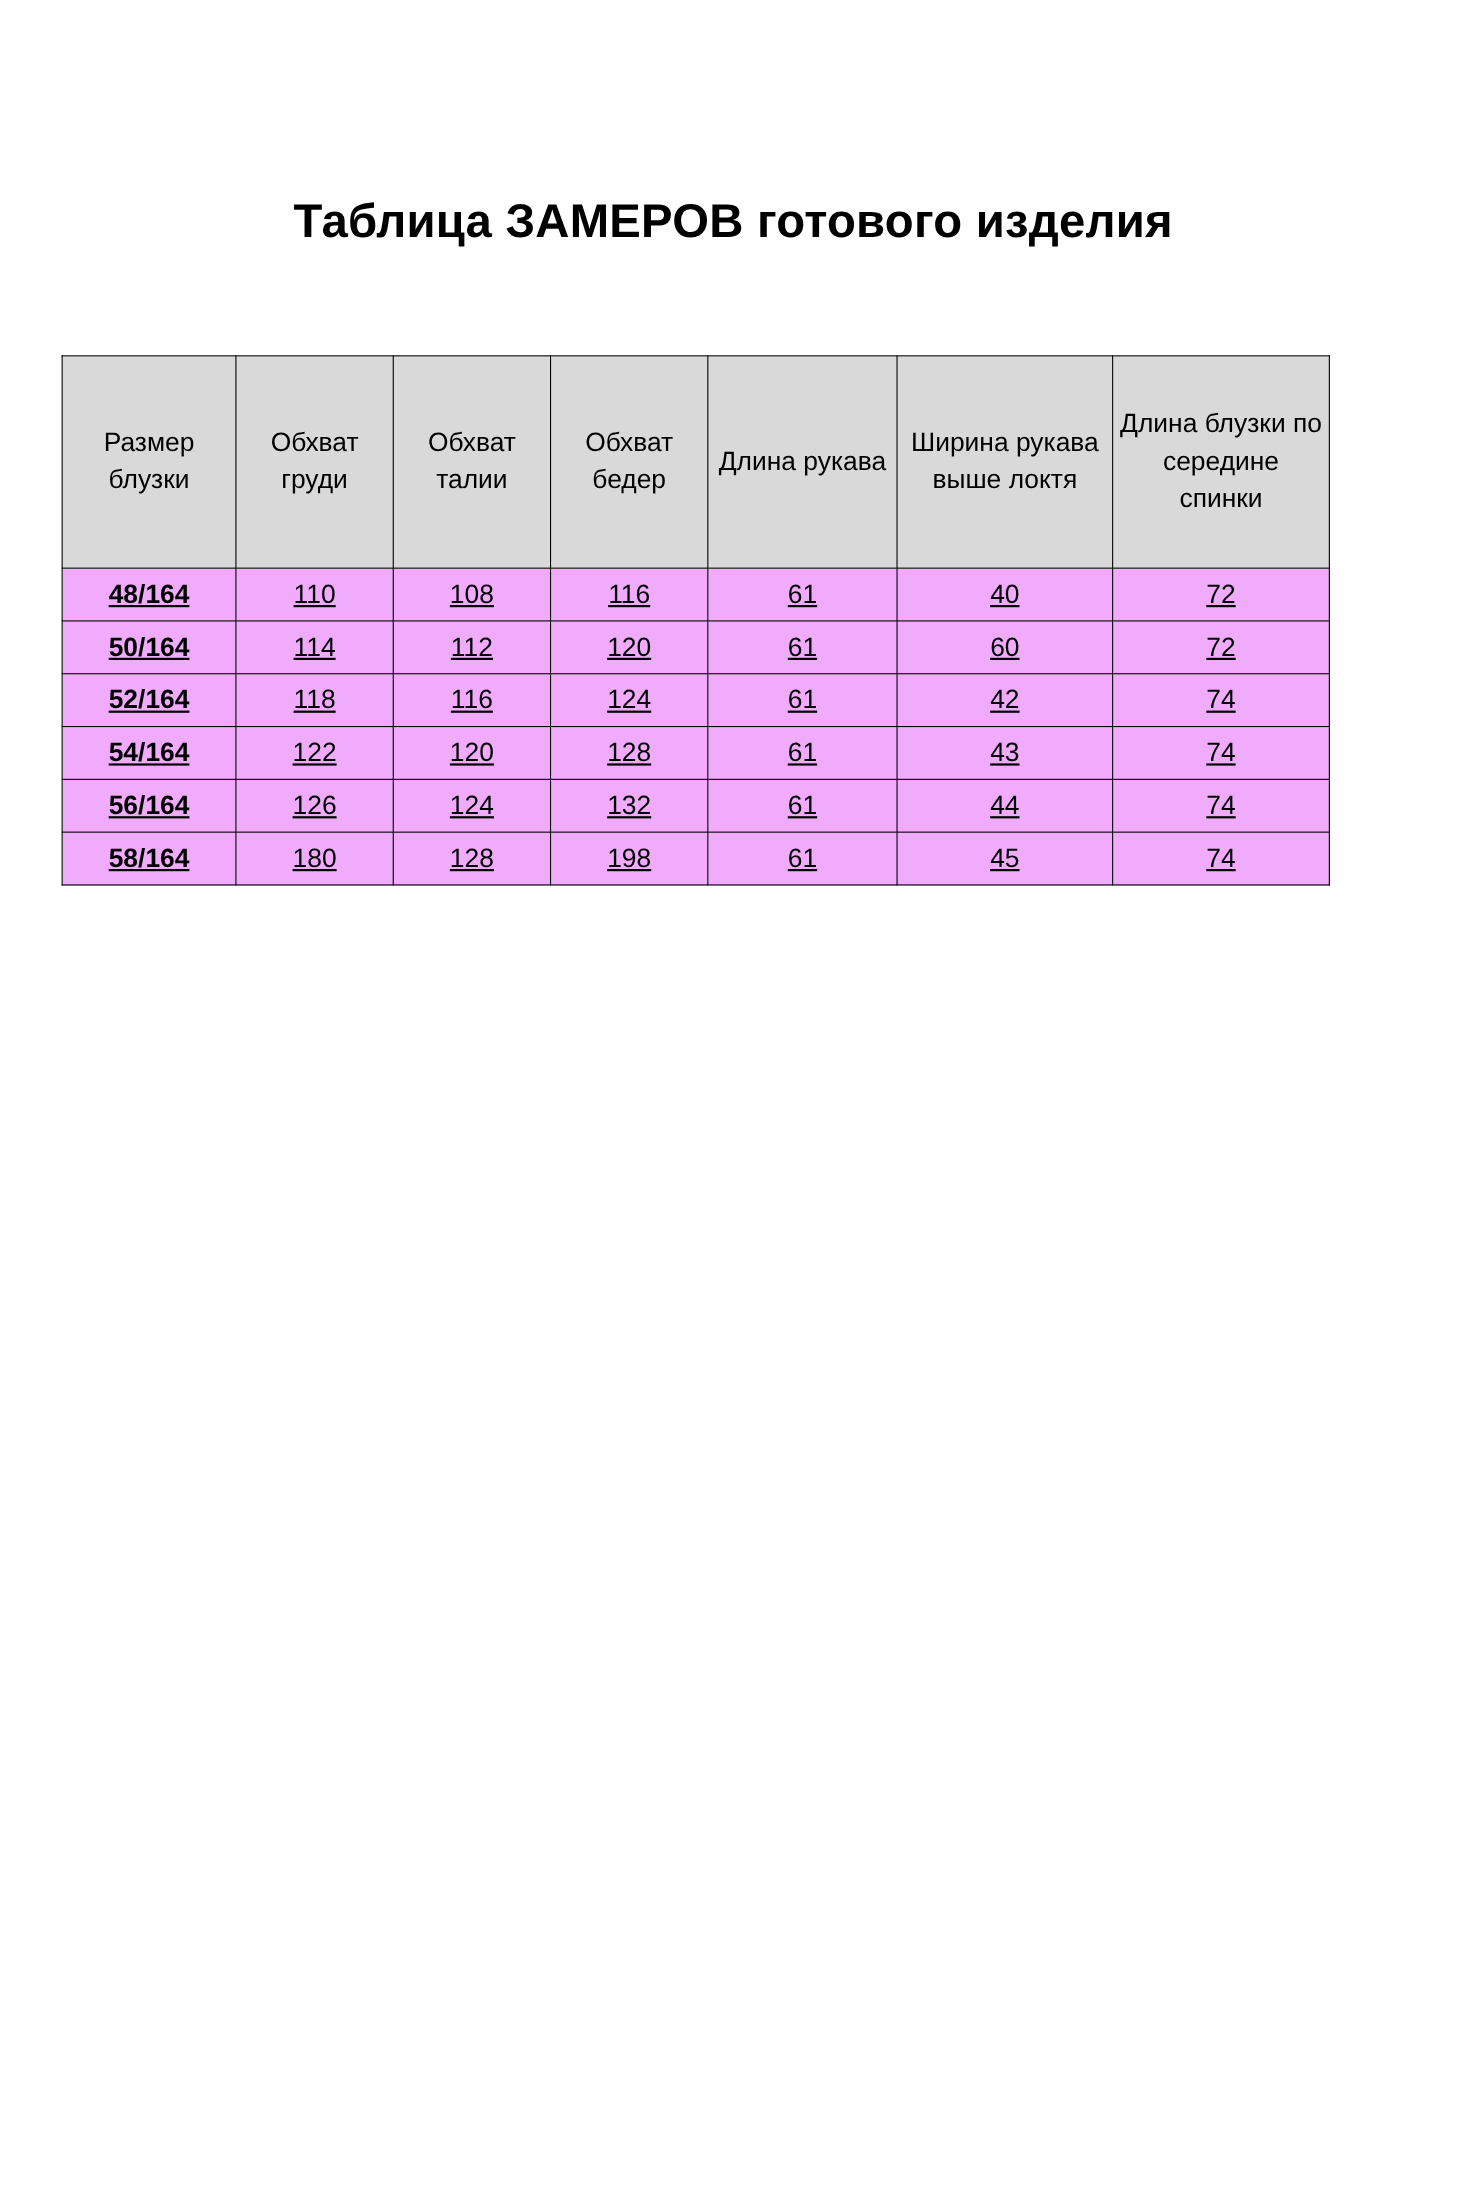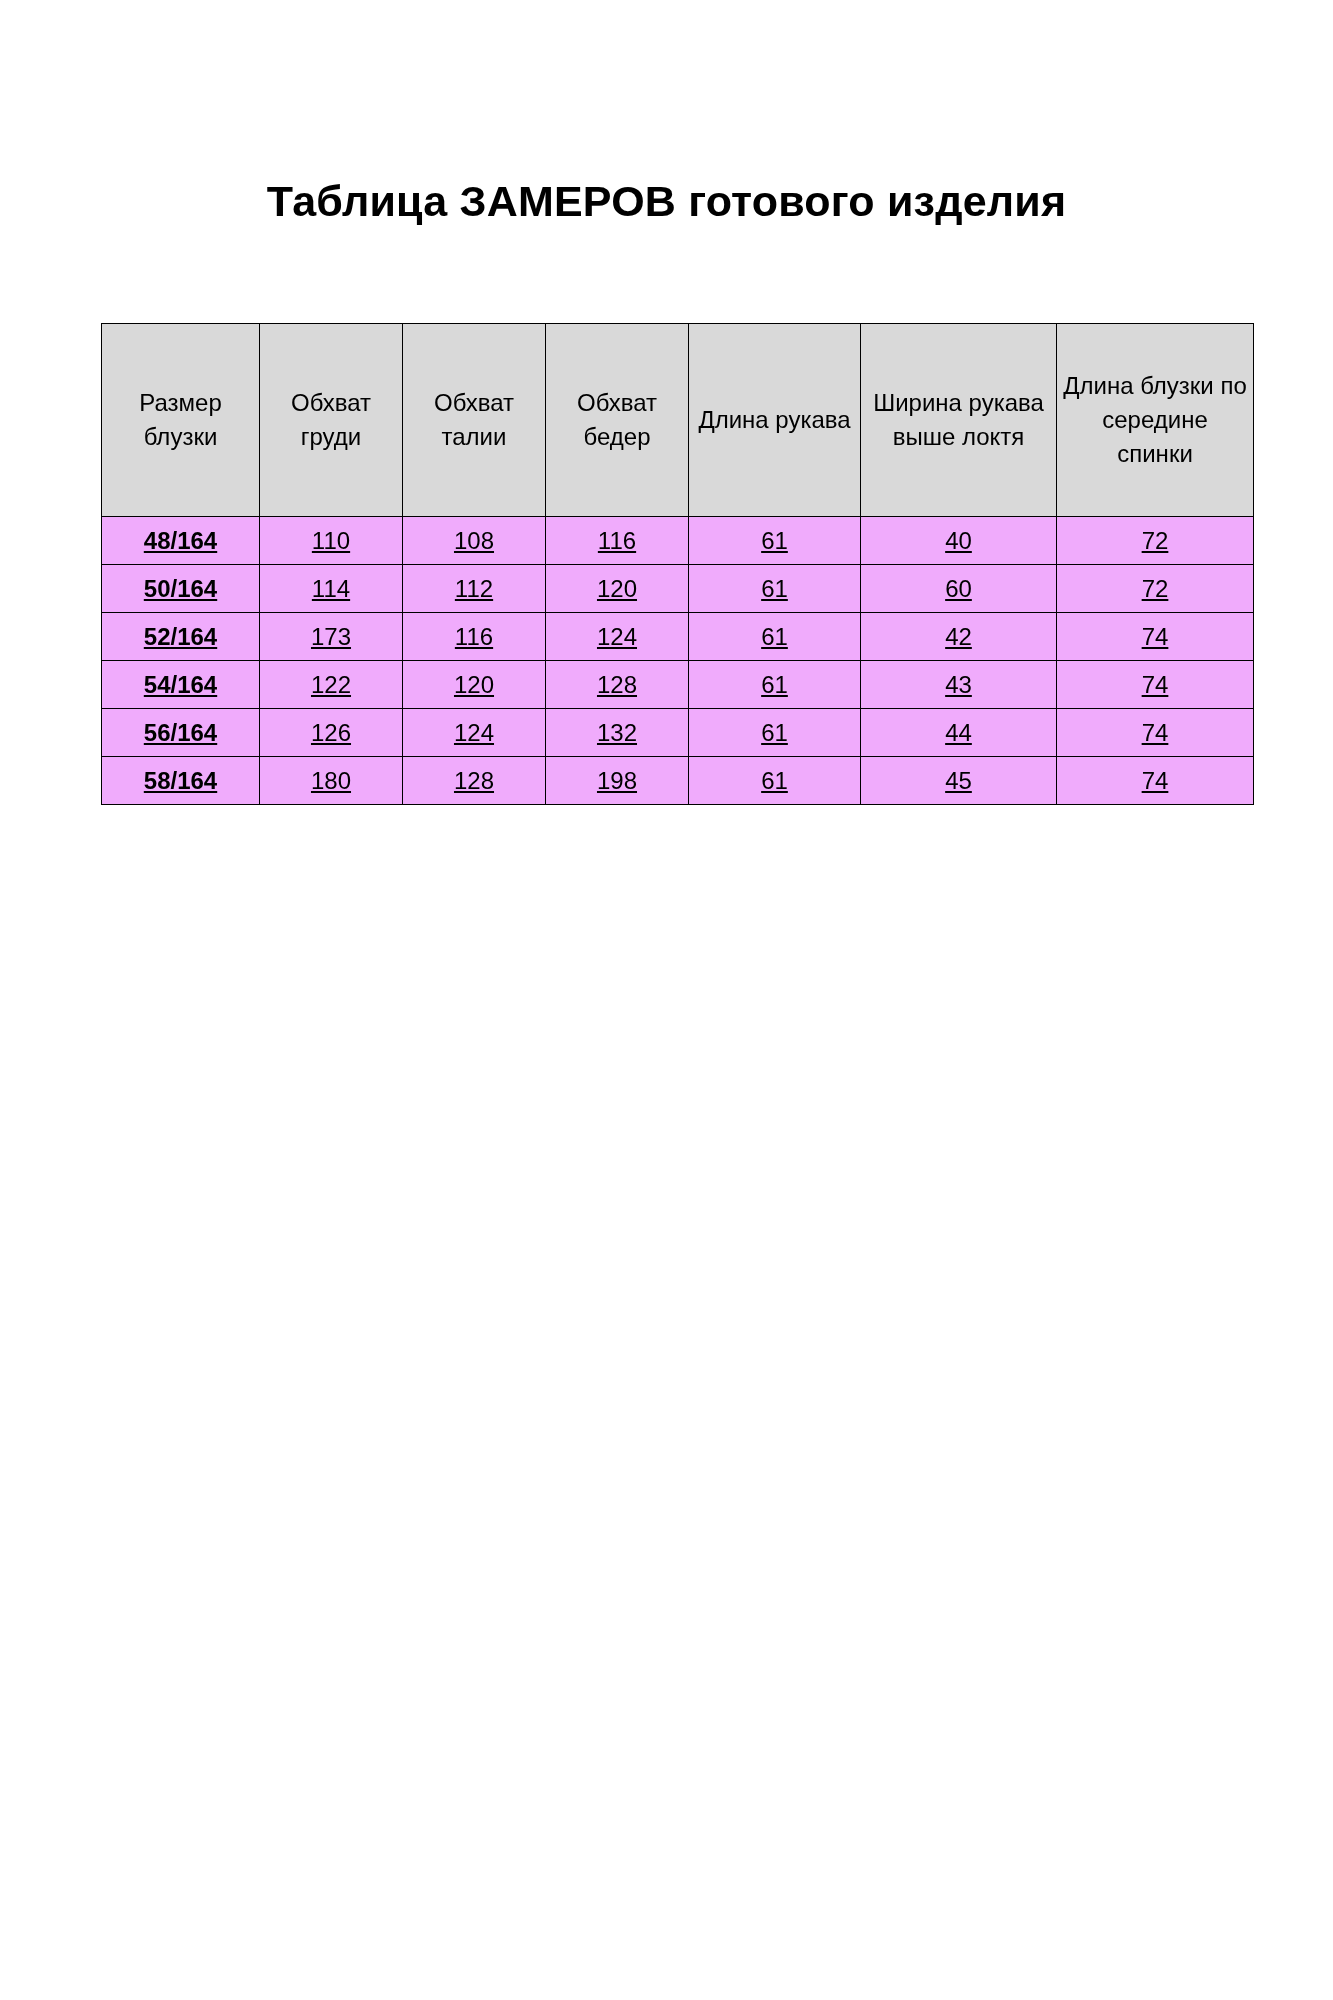--- a/index.html
+++ b/index.html
@@ -27,21 +27,21 @@
     font-size: 43px;
     font-weight: bold;
     letter-spacing: 0.2px;
     margin: 0;
     padding-top: 178px;
     line-height: 1.1;
     color: #000;
   }
   .table-wrap {
     margin-top: 98px;
-    padding-left: 101px;
+    padding-left: 56px;
     padding-right: 82px;
   }
   table.size-table {
     border-collapse: collapse;
     width: 1152px;
     table-layout: fixed;
   }
   table.size-table th,
   table.size-table td {
     border: 1px solid #000000;
@@ -119,21 +119,21 @@
           <td class="size-col">50/164</td>
           <td>114</td>
           <td>112</td>
           <td>120</td>
           <td>61</td>
           <td>60</td>
           <td>72</td>
         </tr>
         <tr>
           <td class="size-col">52/164</td>
-          <td>173</td>
+          <td>118</td>
           <td>116</td>
           <td>124</td>
           <td>61</td>
           <td>42</td>
           <td>74</td>
         </tr>
         <tr>
           <td class="size-col">54/164</td>
           <td>122</td>
           <td>120</td>

